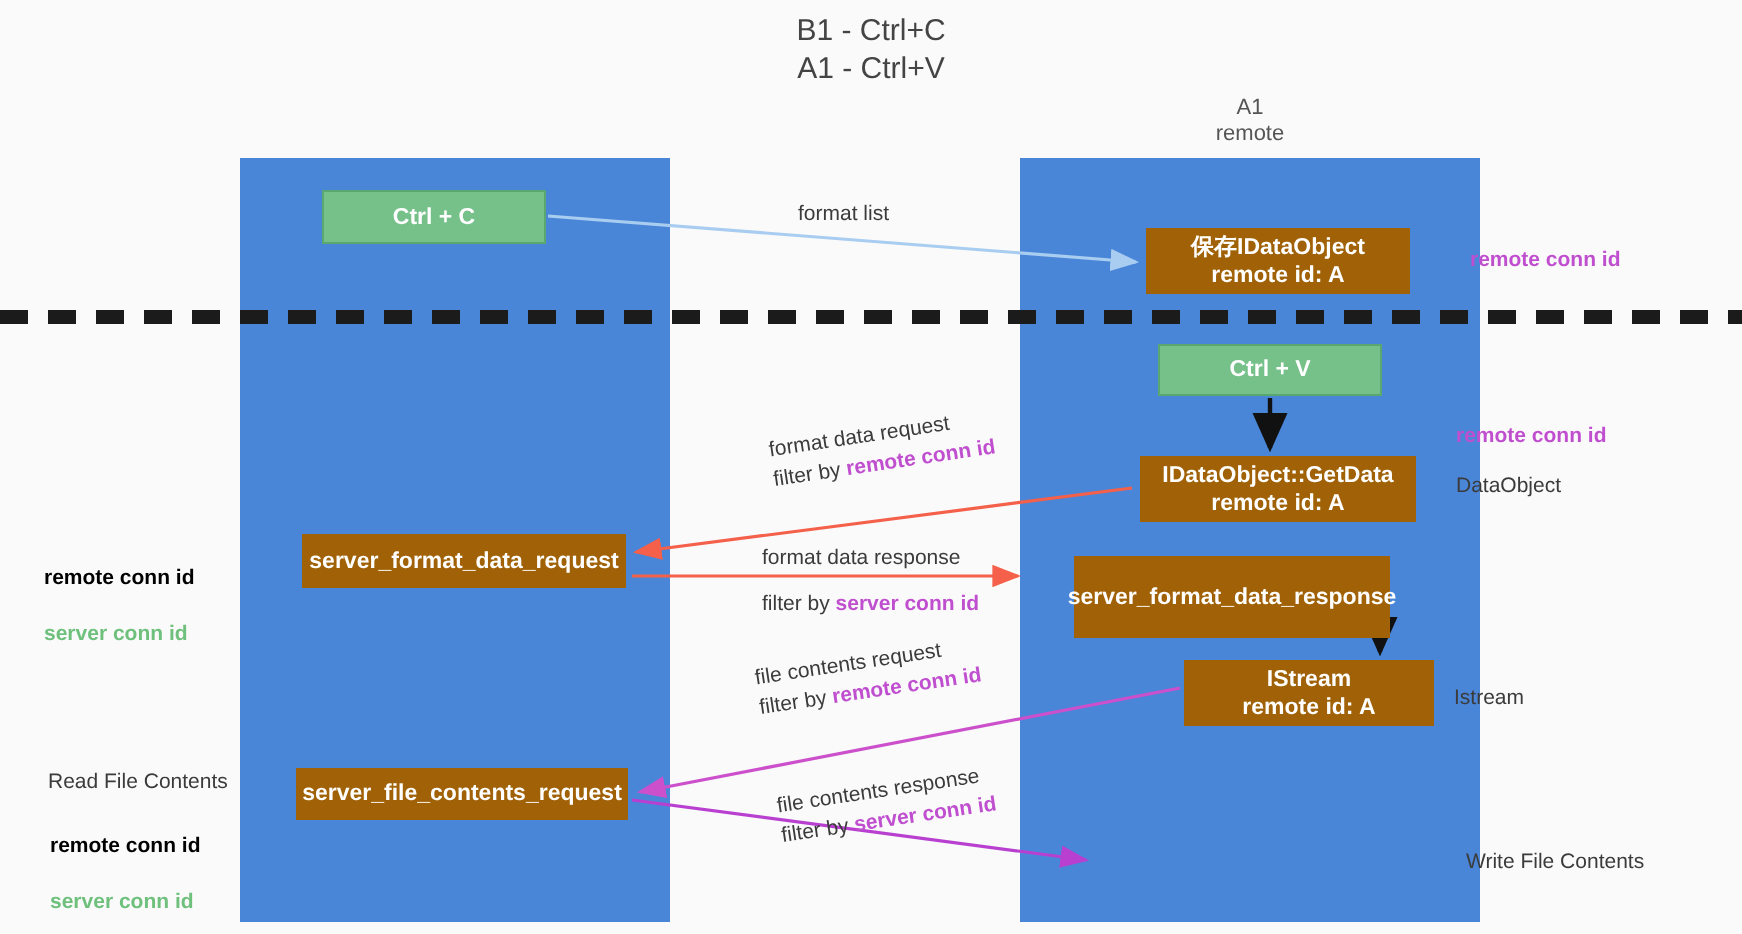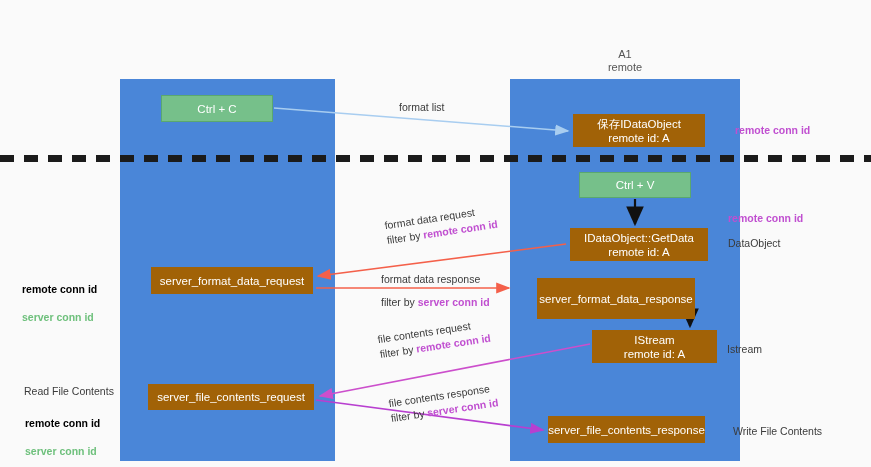--- a/index.html
+++ b/index.html
@@ -36,21 +36,21 @@
   .divider{
     position:absolute;left:0;top:155px;width:871px;height:7px;
     background-image:repeating-linear-gradient(to right,#1b1b1b 0 14px,rgba(0,0,0,0) 14px 24px);
   }
 
   
   .node{
     position:absolute;box-sizing:border-box;
     display:flex;flex-direction:column;align-items:center;justify-content:center;
     color:#ffffff;font-size:11.5px;line-height:14px;text-align:center;
-    white-space:pre-line;padding:2px 4px;
+    white-space:pre-line;padding:2px 4px;font-weight:bold;
   }
   .node.green{background:#76c08a;border:1px solid #5aa86f;}
   .node.orange{background:#a16207;}
 
   #n-ctrlc{left:161px;top:95px;width:112px;height:27px;}
   #n-idataobject{left:573px;top:114px;width:132px;height:33px;}
   #n-ctrlv{left:579px;top:172px;width:112px;height:26px;}
   #n-getdata{left:570px;top:228px;width:138px;height:33px;}
   #n-sfdreq{left:151px;top:267px;width:162px;height:27px;}
   #n-sfdresp{left:537px;top:278px;width:158px;height:41px;}
@@ -91,20 +91,22 @@
   #s-readfile{left:24px;top:384px;}
   #s-left-conn2{left:25px;top:402px;}
 
   svg.overlay{position:absolute;left:0;top:0;width:871px;height:467px;pointer-events:none;}
 </style>
 </head>
 <body>
 
 <div class="canvas">
 
+  <div class="title">B1 - Ctrl+C
+A1 - Ctrl+V</div>
 
   <div class="lane-head" id="head-a1">A1
 remote</div>
 
   <div class="lane" id="lane-b1"></div>
   <div class="lane" id="lane-a1"></div>
 
   <svg class="overlay">
     <defs>
       <marker id="ah-blue" markerWidth="9" markerHeight="7" refX="8" refY="3.5" orient="auto">
@@ -145,21 +147,20 @@
   <div class="node orange" id="n-idataobject">保存IDataObject
 remote id: A</div>
   <div class="node green" id="n-ctrlv">Ctrl + V</div>
   <div class="node orange" id="n-getdata">IDataObject::GetData
 remote id: A</div>
   <div class="node orange" id="n-sfdreq">server_format_data_request</div>
   <div class="node orange" id="n-sfdresp">server_format_data_response</div>
   <div class="node orange" id="n-istream">IStream
 remote id: A</div>
   <div class="node orange" id="n-sfcreq">server_file_contents_request</div>
-  <div class="node orange" id="n-sfcresp">server_file_contents_response</div>
 
   <div class="edge-label" id="el-formatlist">
     <span>format list</span>
   </div>
 
   <div class="edge-label rot-up" id="el-fdreq">
     <div>format data request</div>
     <div><span>filter by </span><span class="k purple">remote conn id</span></div>
   </div>
 

